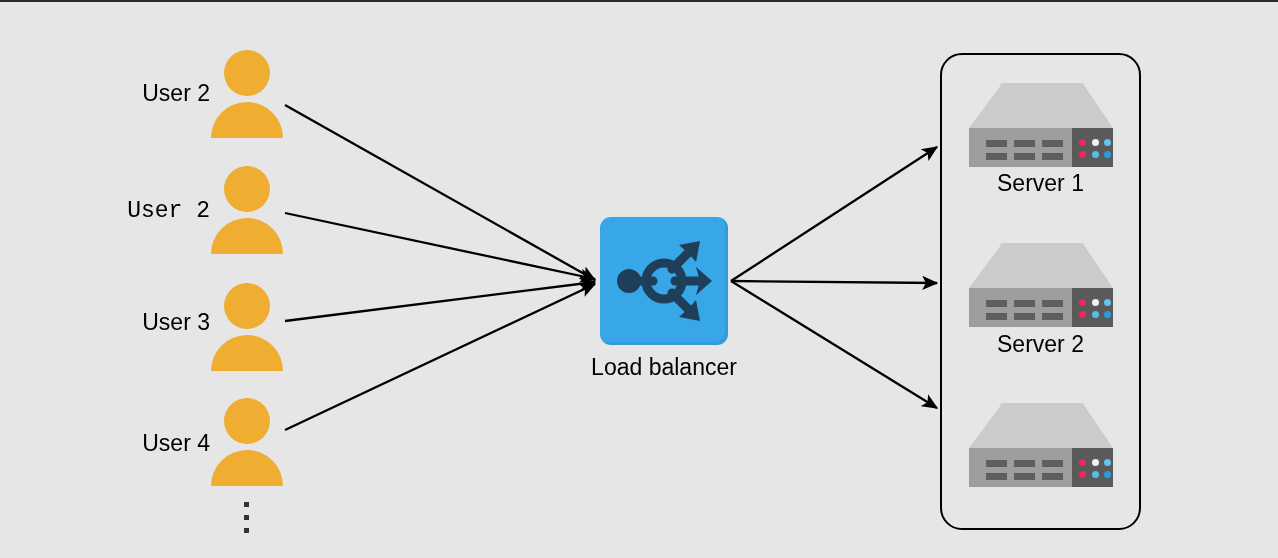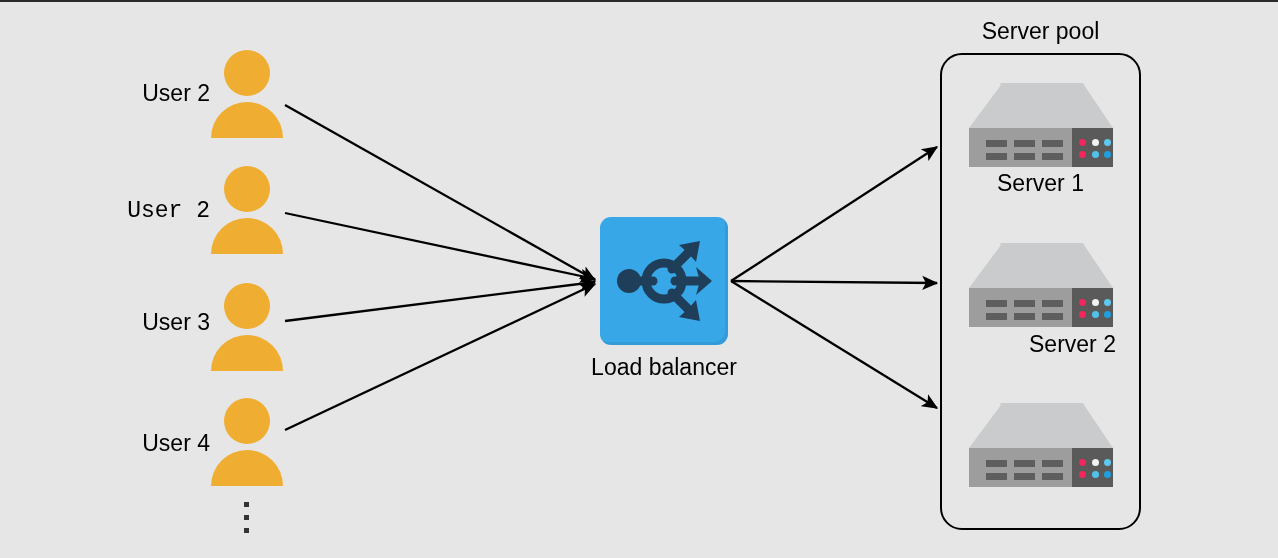--- a/index.html
+++ b/index.html
@@ -193,21 +193,20 @@
 
       <circle cx="64" cy="64" r="18" fill="none" stroke="#1f3e5a" stroke-width="9"></circle>
 
       <path d="M 96 50 L 112 64 L 96 78 L 100 64 Z" fill="#1f3e5a"></path>
       <path d="M 79 28 L 100 24 L 96 45 L 88 36 Z" fill="#1f3e5a"></path>
       <path d="M 96 83 L 100 104 L 79 100 L 88 92 Z" fill="#1f3e5a"></path>
     </svg>
   </div>
   <div class="label center" style="left:564px; top:356px; width:200px;">Load balancer</div>
 
-  <div class="label center" style="left:940px; top:20px; width:201px;">Server pool</div>
   <div id="pool-box"></div>
 
   <div class="server-icon" style="left:965px; top:83px;">
     <svg class="server-top" width="152" height="47" viewBox="0 0 152 47">
       <path d="M 36 2 Q 33 0 38 0 L 116 0 Q 120 0 119 2 L 148 45 L 4 45 Z" fill="#c9cbcd"></path>
     </svg>
     <div class="server-front"></div>
     <div class="server-right">
       <div class="led" style="left:7px;  top:11px; background:#f5255e;"></div>
       <div class="led" style="left:20px; top:11px; background:#f2f2f2;"></div>
@@ -238,21 +237,21 @@
       <div class="led" style="left:20px; top:23px; background:#4fc3ec;"></div>
       <div class="led" style="left:32px; top:23px; background:#1f9fe0;"></div>
     </div>
     <div class="slot" style="left:21px; top:57px;"></div>
     <div class="slot" style="left:49px; top:57px;"></div>
     <div class="slot" style="left:77px; top:57px;"></div>
     <div class="slot" style="left:21px; top:70px;"></div>
     <div class="slot" style="left:49px; top:70px;"></div>
     <div class="slot" style="left:77px; top:70px;"></div>
   </div>
-  <div class="label center" style="left:940px; top:333px; width:201px;padding-left:32px;">Server 2</div>
+  <div class="label center" style="left:940px; top:333px; width:201px;">Server 2</div>
 
   <div class="server-icon" style="left:965px; top:403px;">
     <svg class="server-top" width="152" height="47" viewBox="0 0 152 47">
       <path d="M 36 2 Q 33 0 38 0 L 116 0 Q 120 0 119 2 L 148 45 L 4 45 Z" fill="#c9cbcd"></path>
     </svg>
     <div class="server-front"></div>
     <div class="server-right">
       <div class="led" style="left:7px;  top:11px; background:#f5255e;"></div>
       <div class="led" style="left:20px; top:11px; background:#f2f2f2;"></div>
       <div class="led" style="left:32px; top:11px; background:#5ec8f0;"></div>

